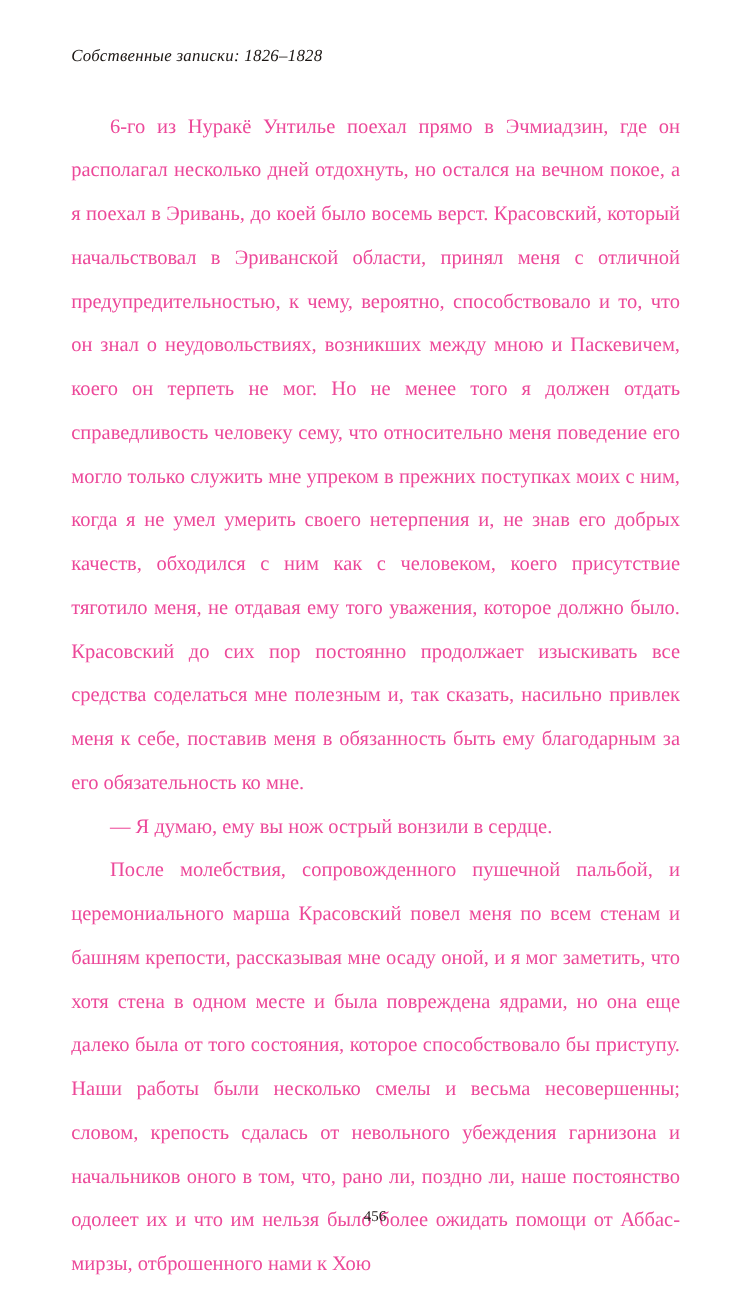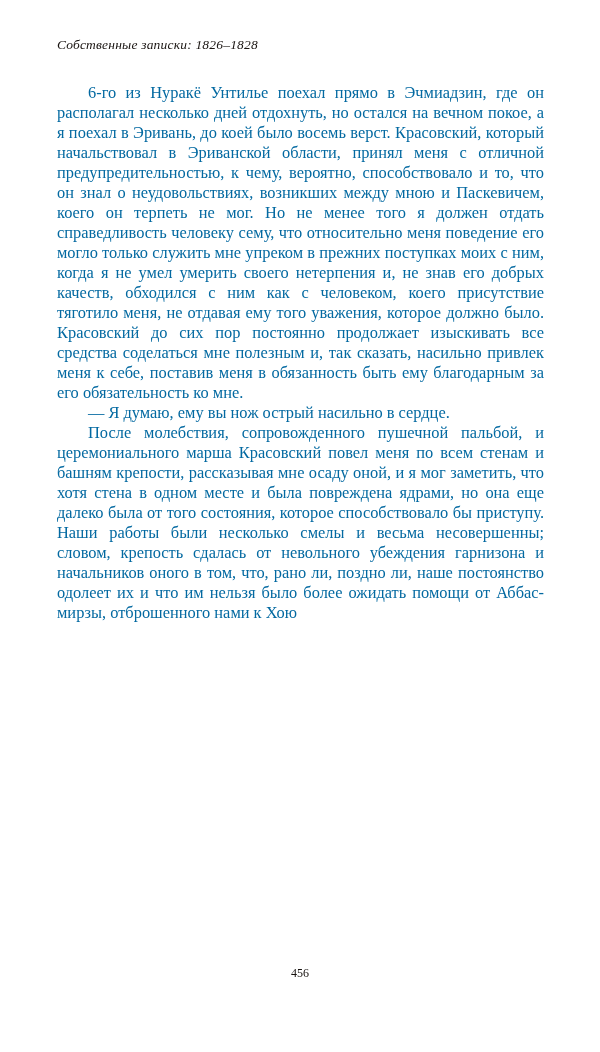--- a/index.html
+++ b/index.html
@@ -30,24 +30,24 @@
     letter-spacing: 0.2px;
     color: #1a1512;
     white-space: nowrap;
   }
   .body-text {
     position: absolute;
     left: 57px;
     top: 83px;
     width: 487px;
     font-size: 16.4px;
-    line-height: 20px;
+    line-height: 35px;
     text-align: justify;
     text-justify: inter-word;
-    color: #0369a1;
+    color: #ec4899;
   }
   .body-text p {
     margin: 0;
     text-indent: 31px;
   }
   .body-text p.dialogue {
     text-indent: 31px;
   }
   .folio {
     position: absolute;
@@ -61,19 +61,19 @@
 </style>
 </head>
 <body>
 
 <div class="page">
 
   <div class="running-head">Собственные записки: 1826–1828</div>
 
   <div class="body-text">
     <p>6-го из Нуракё Унтилье поехал прямо в Эчмиадзин, где он располагал несколько дней отдохнуть, но остался на вечном покое, а я поехал в Эривань, до коей было восемь верст. Красовский, который начальствовал в Эриванской области, принял меня с отличной предупредительностью, к чему, вероятно, способствовало и то, что он знал о неудовольствиях, возникших между мною и Паскевичем, коего он терпеть не мог. Но не менее того я должен отдать справедливость человеку сему, что относительно меня поведение его могло только служить мне упреком в прежних поступках моих с ним, когда я не умел умерить своего нетерпения и, не знав его добрых качеств, обходился с ним как с человеком, коего присутствие тяготило меня, не отдавая ему того уважения, которое должно было. Красовский до сих пор постоянно продолжает изыскивать все средства соделаться мне полезным и, так сказать, насильно привлек меня к себе, поставив меня в обязанность быть ему благодарным за его обязательность ко мне.</p>
-    <p class="dialogue">— Я думаю, ему вы нож острый насильно в сердце.</p>
+    <p class="dialogue">— Я думаю, ему вы нож острый вонзили в сердце.</p>
     <p>После молебствия, сопровожденного пушечной пальбой, и церемониального марша Красовский повел меня по всем стенам и башням крепости, рассказывая мне осаду оной, и я мог заметить, что хотя стена в одном месте и была повреждена ядрами, но она еще далеко была от того состояния, которое способствовало бы приступу. Наши работы были несколько смелы и весьма несовершенны; словом, крепость сдалась от невольного убеждения гарнизона и начальников оного в том, что, рано ли, поздно ли, наше постоянство одолеет их и что им нельзя было более ожидать помощи от Аббас-мирзы, отброшенного нами к Хою</p>
   </div>
 
   <div class="folio">456</div>
 
 </div>
 
 </body></html>

